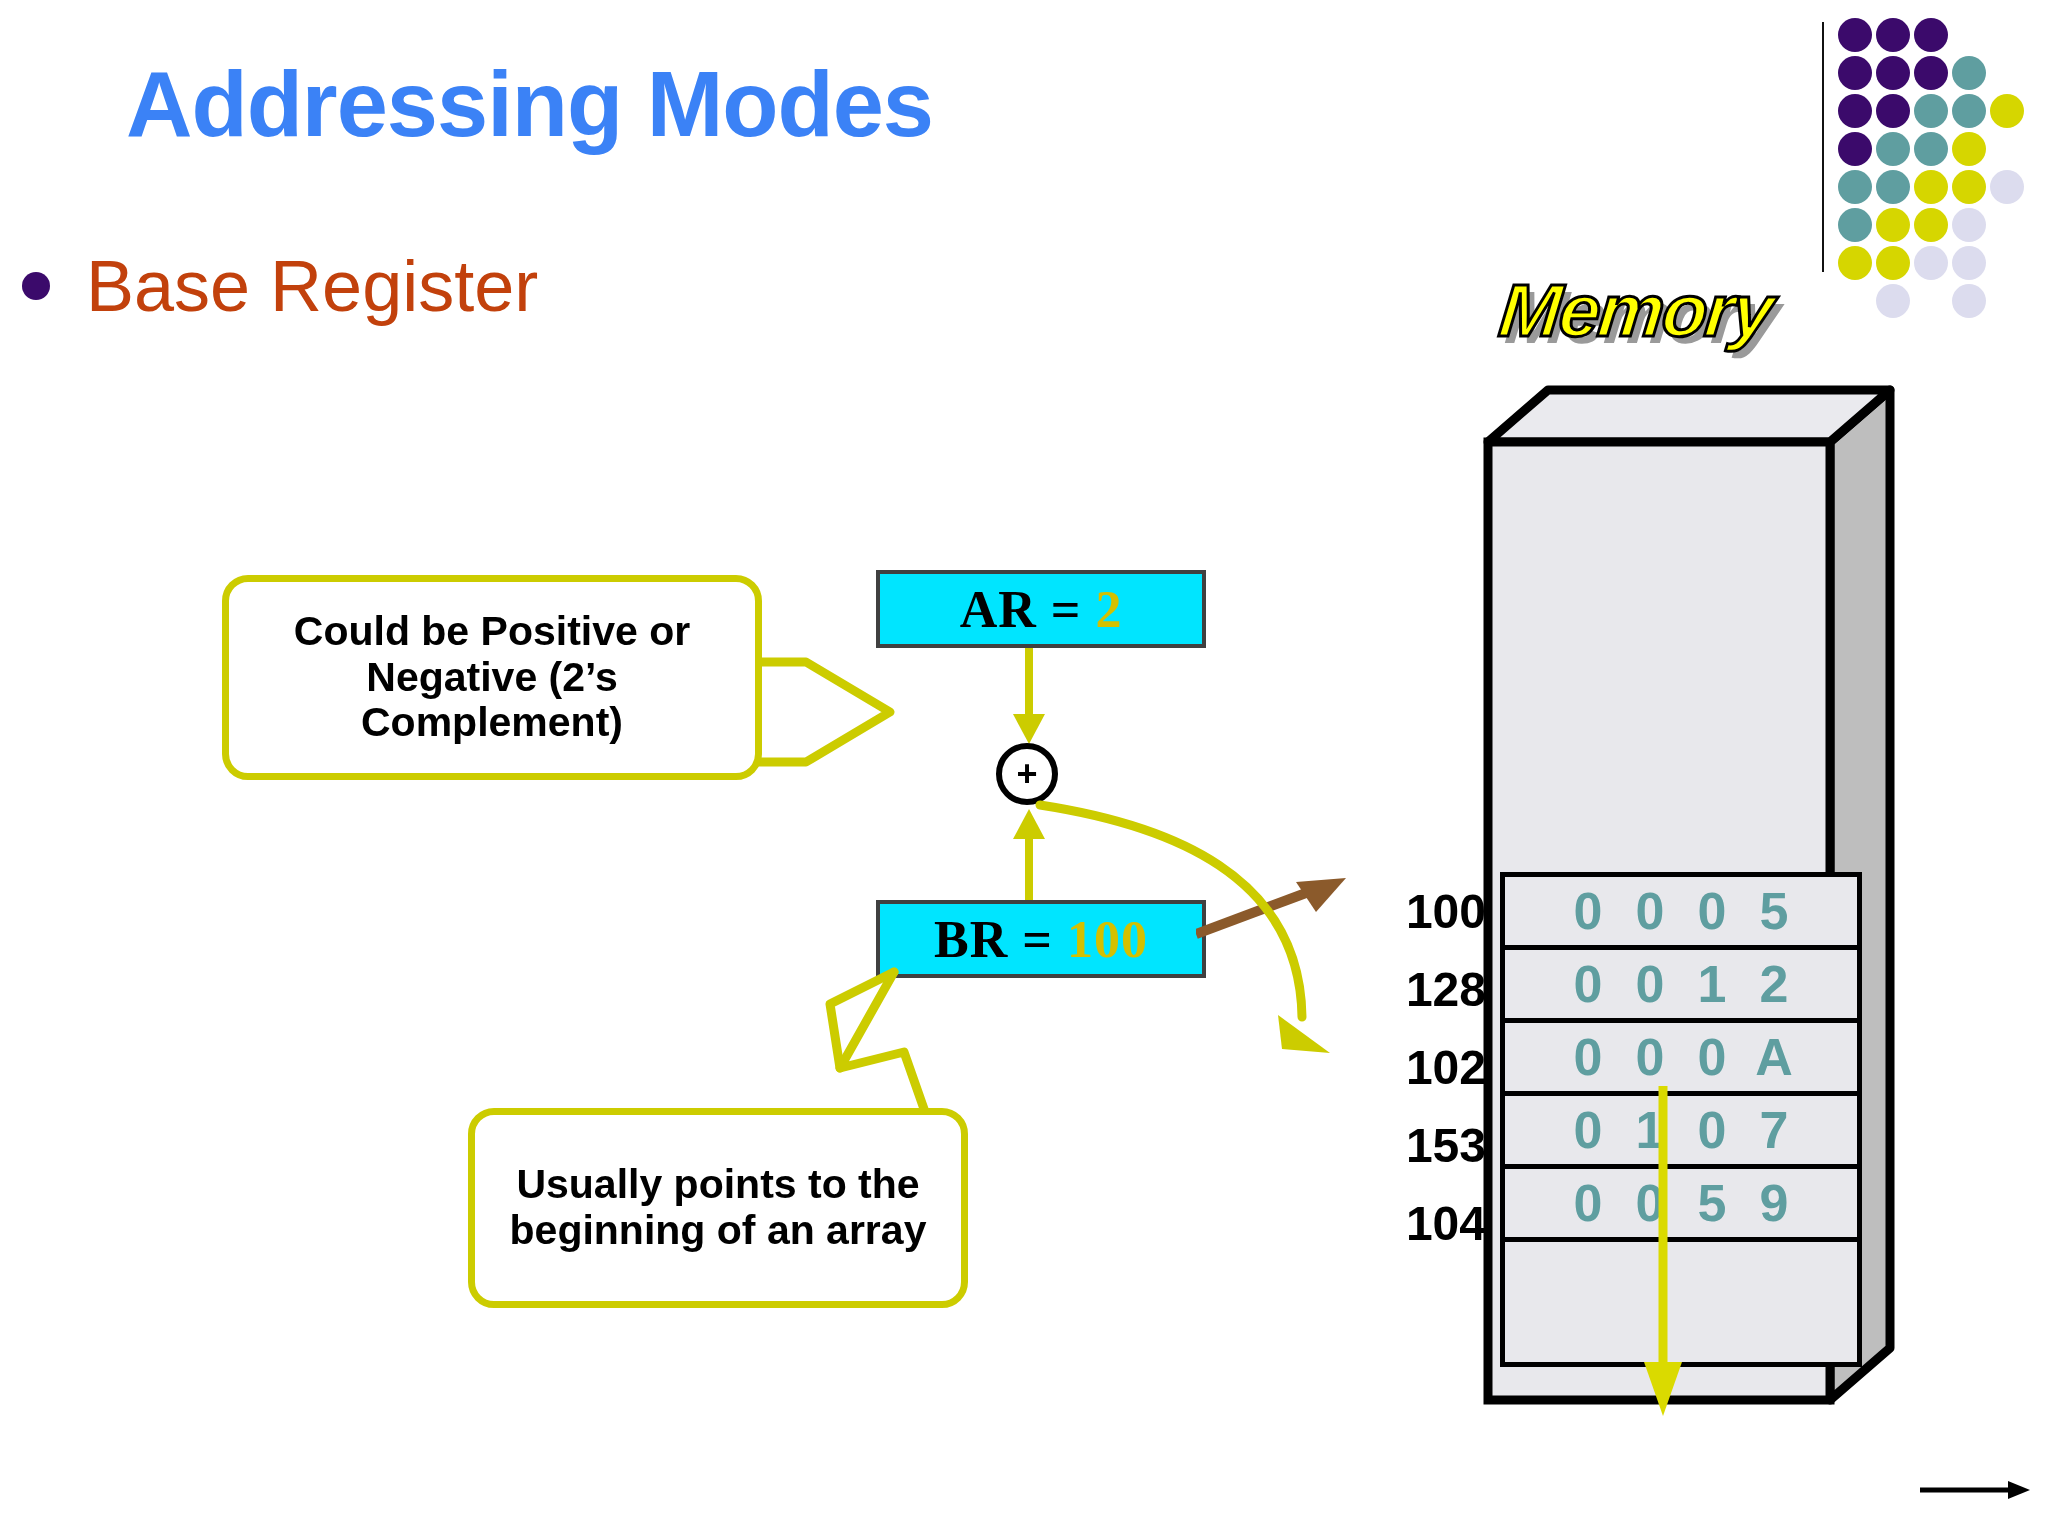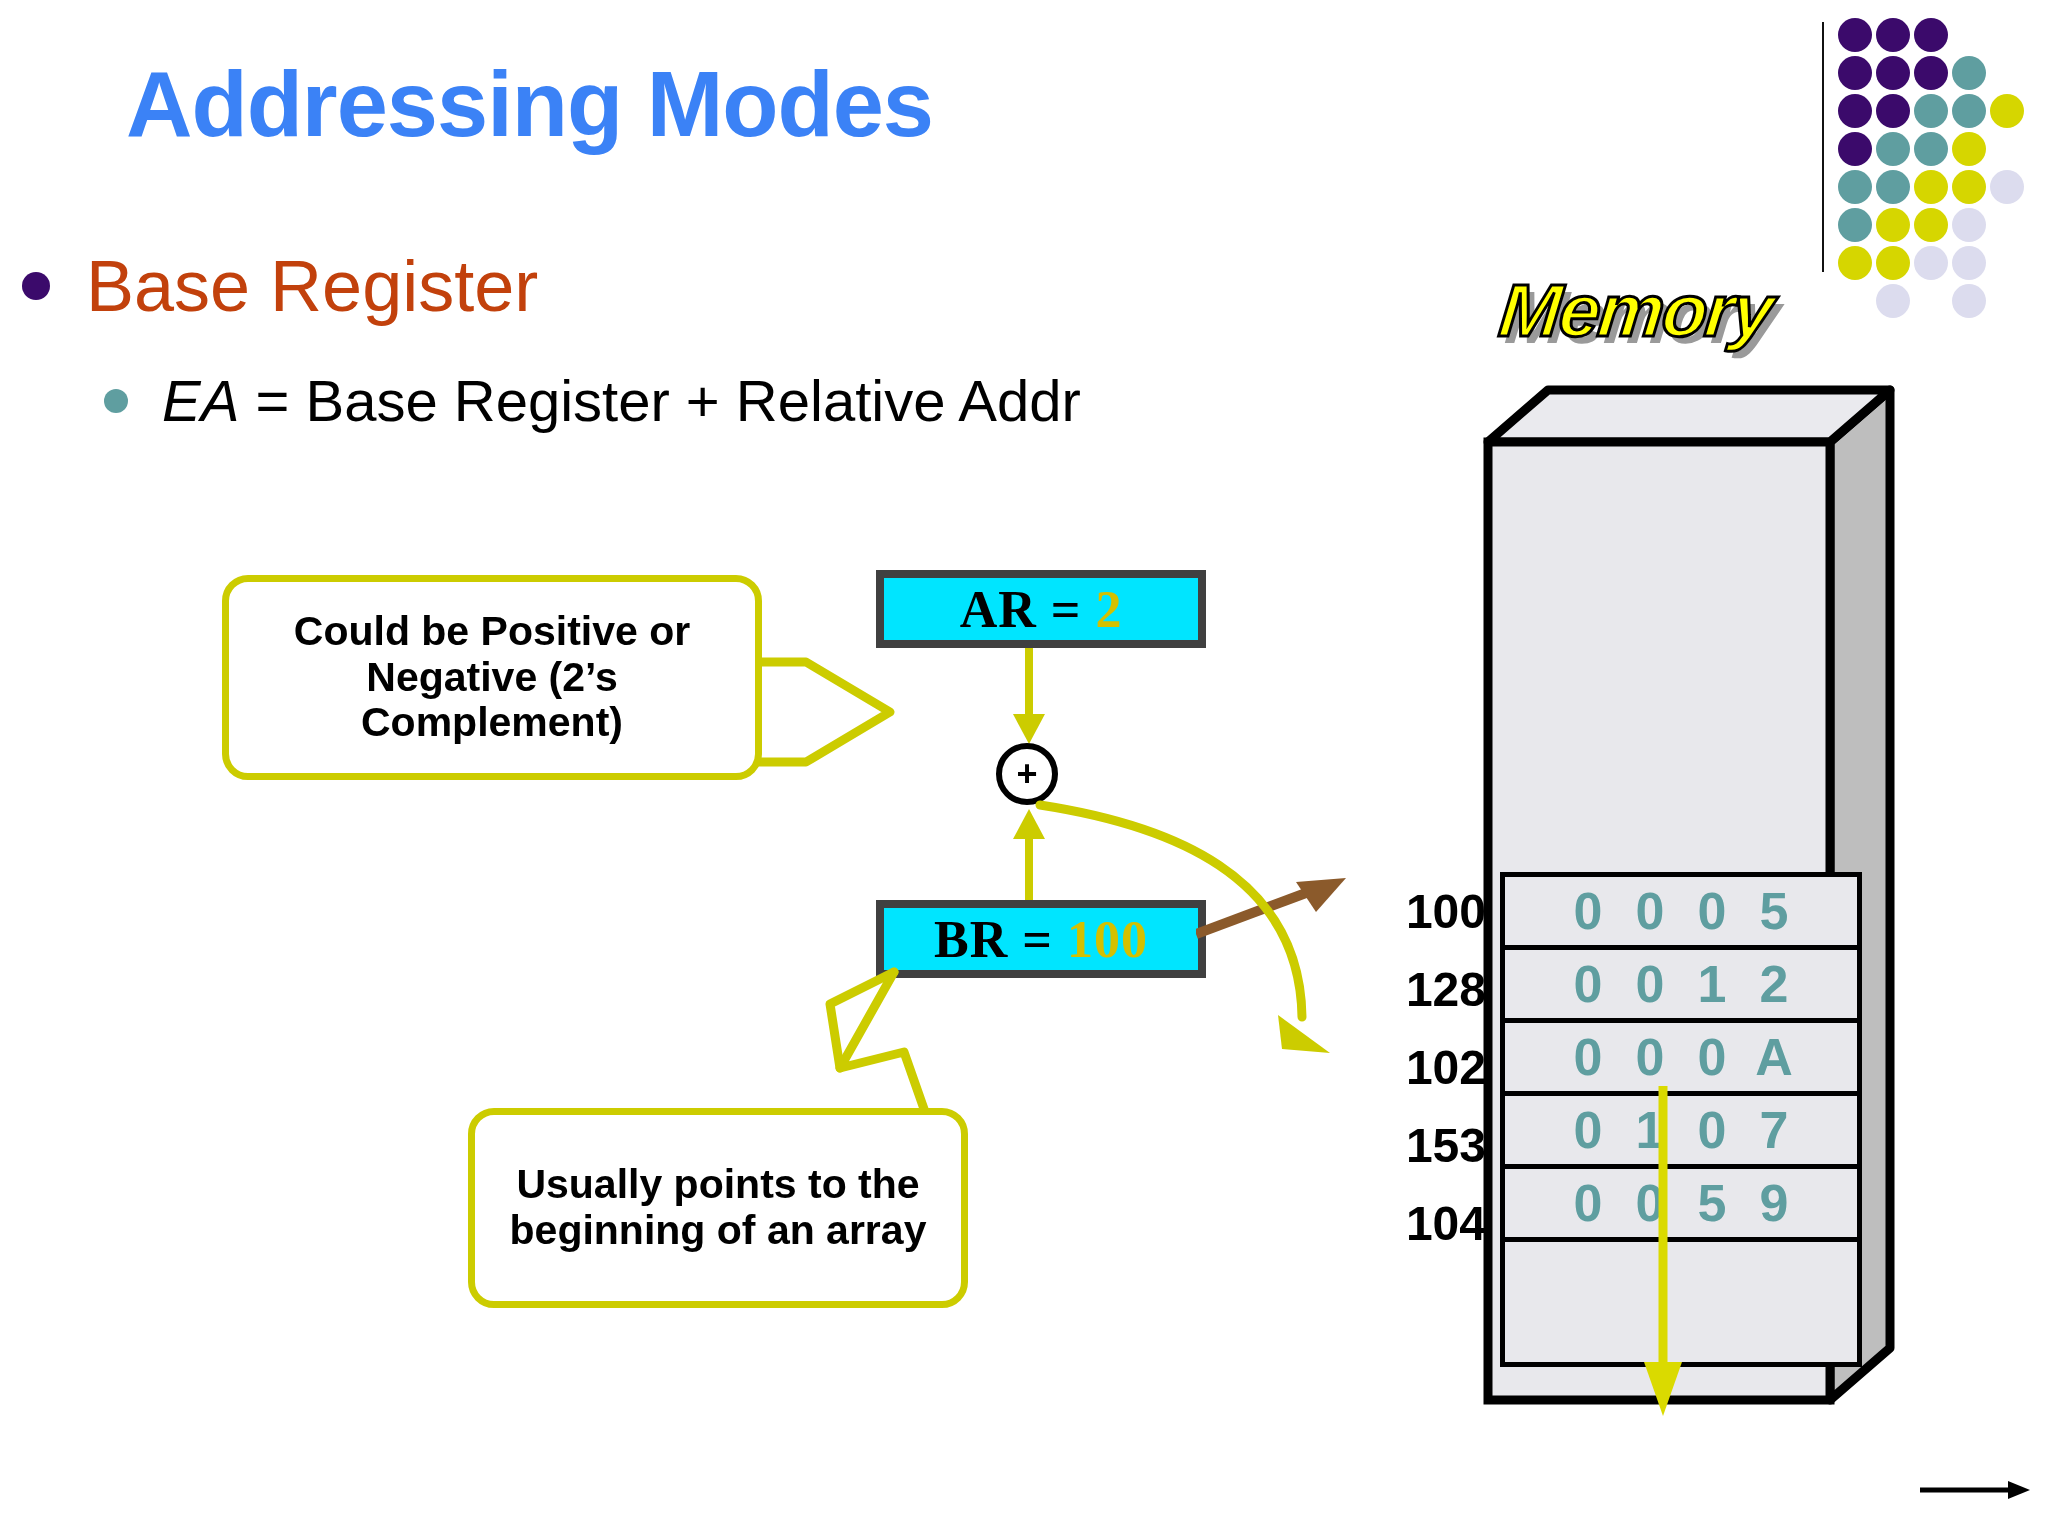--- a/index.html
+++ b/index.html
@@ -51,21 +51,21 @@
   }
   #callout-ar{left:222px;top:575px;width:540px;height:205px;font-size:41px;padding:0 4px;}
   #callout-br{left:468px;top:1108px;width:500px;height:200px;font-size:41px;padding:0 18px;}
 
   .callout-tail{position:absolute;pointer-events:none;}
 
   
   .regbox{
     position:absolute;
     background:#00E5FF;
-    border:8px solid #404040;
+    border:4px solid #404040;
     box-sizing:border-box;
     display:flex;align-items:center;justify-content:center;
     font-family:"Liberation Serif", serif;
     font-weight:bold;font-size:52px;color:#000;
     letter-spacing:1px;
   }
   #ar-box{left:876px;top:570px;width:330px;height:78px;}
   #br-box{left:876px;top:900px;width:330px;height:78px;}
   .regbox .val{color:#D4C000;margin-left:14px;}
 
@@ -158,24 +158,20 @@
       <span class="dot" style="left: 114px; top: 266px; background: rgb(220, 220, 238);"></span>
     </div>
 
   <div id="page-title">Addressing Modes</div>
 
   <div id="bullet-l1">
     <span class="bdot"></span>
     <span class="btext">Base Register</span>
   </div>
 
-  <div id="bullet-l2">
-    <span class="bdot"></span>
-    <span class="btext"><span class="ea">EA</span><span> = Base Register + Relative Addr</span></span>
-  </div>
 
   <svg class="callout-tail" style="left:740px;top:600px;width:160px;height:180px;" viewBox="0 0 160 180">
     <polyline points="10,62 66,62 150,112 66,162 10,162" fill="none" stroke="#CCCC00" stroke-width="9" stroke-linejoin="round" stroke-linecap="round"></polyline>
   </svg>
   <div class="callout" id="callout-ar">
     <span>Could be Positive or Negative (2’s Complement)</span>
   </div>
 
   <div class="regbox" id="ar-box">
     <span>AR =</span>

